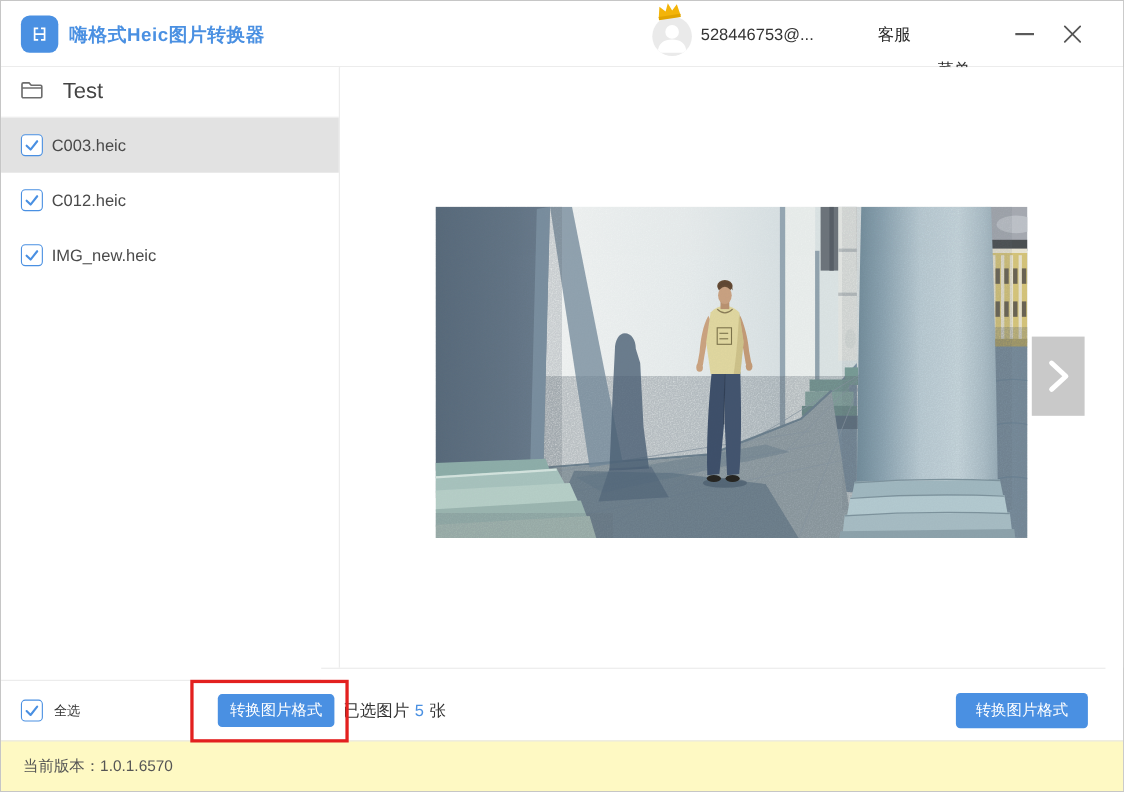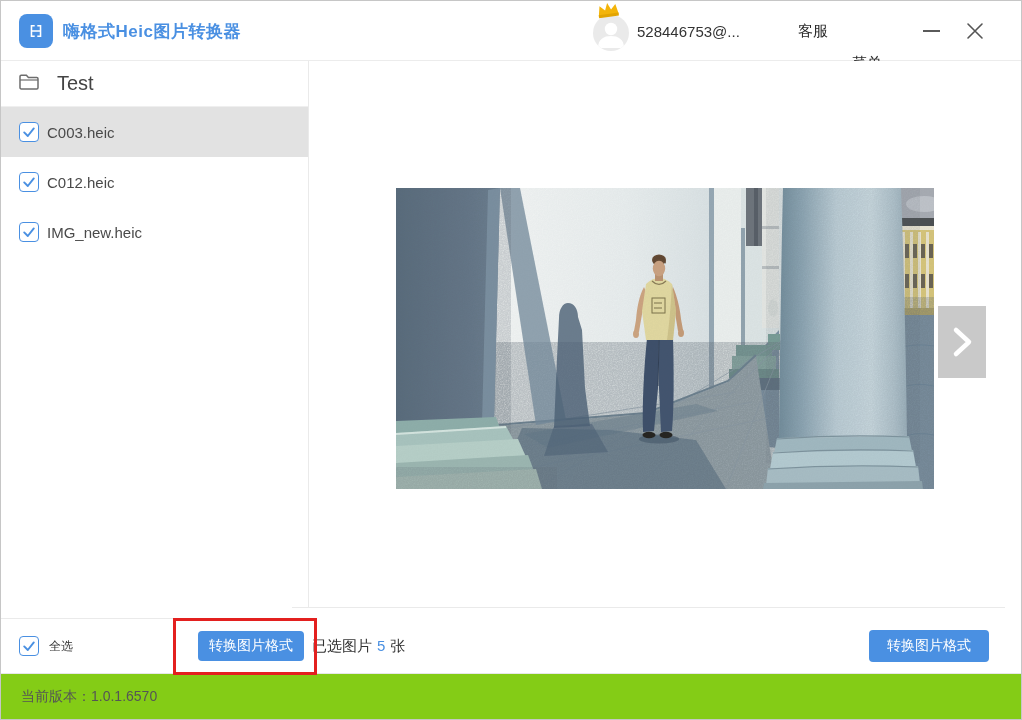--- a/index.html
+++ b/index.html
@@ -59,21 +59,21 @@
   .count-num { color:#4a90e2; margin:0 5px; }
   .btn-blue { background:#4a90e2; color:#fff; font-size:14px; border:none; border-radius:4px;
               display:flex; align-items:center; justify-content:center; cursor:pointer;
               font-family:inherit; }
   .reselect-btn { position:absolute; left:197px; top:630px; width:106px; height:30px; z-index:5; }
   .convert-btn { position:absolute; right:16px; top:22px; width:120px; height:32px; }
   .red-annotation { position:absolute; left:172px; top:617px; width:144px; height:57px;
                     border:3px solid #e3201f; z-index:9; pointer-events:none; }
 
   
-  .footer { position:absolute; left:0; top:672px; width:100%; height:47px; background:#84cc16;
+  .footer { position:absolute; left:0; top:672px; width:100%; height:47px; background:#fef9c3;
             border-top:1px solid #e7e7e7; display:flex; align-items:center; }
   .version { margin-left:20px; color:#555; font-size:14px; }
 </style>
 </head>
 <body>
 
 <div class="window">
 
   <div class="header">
     <div class="logo">

